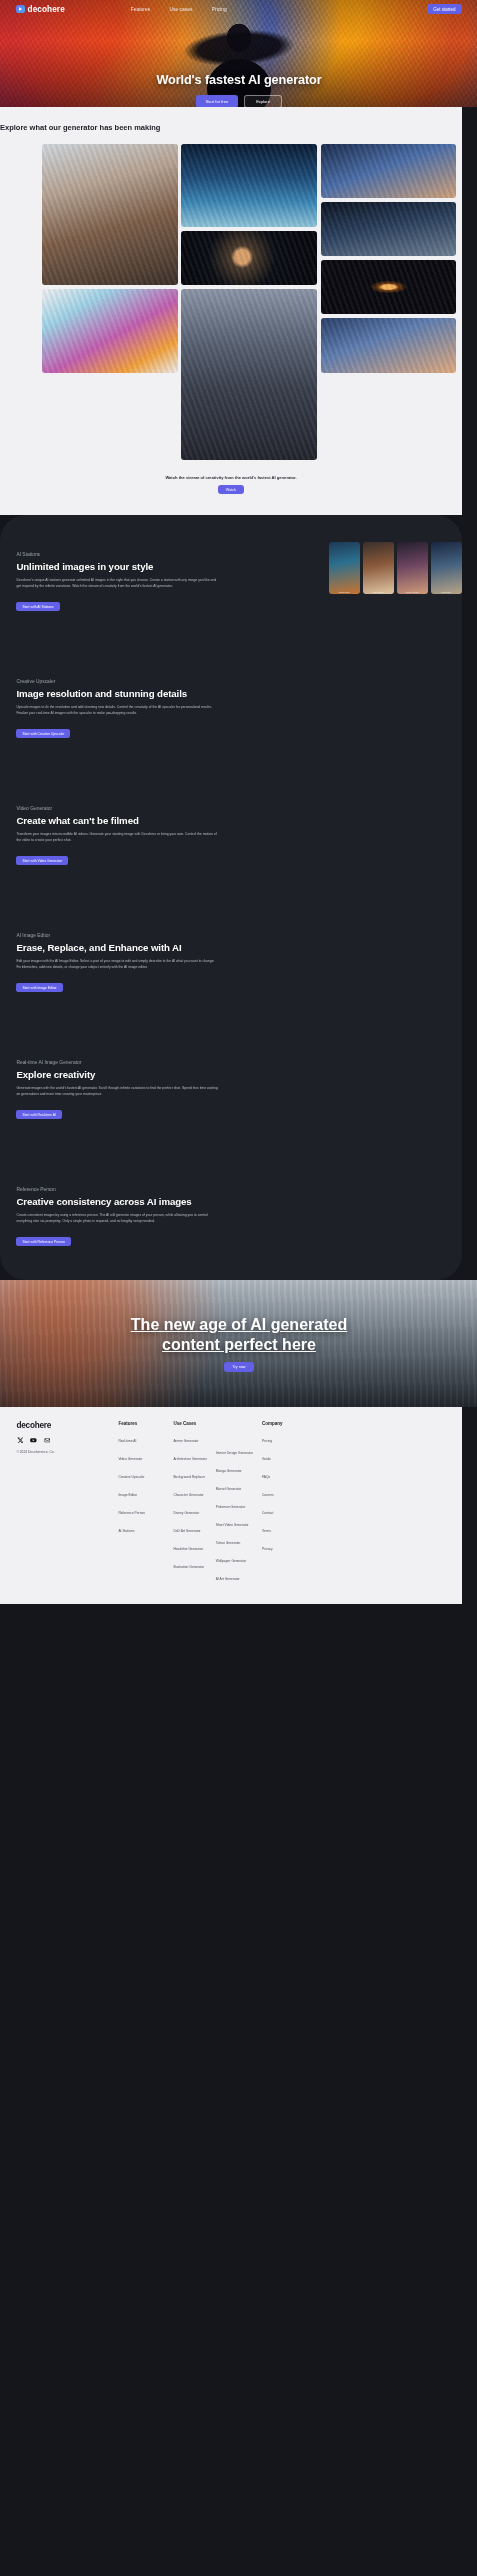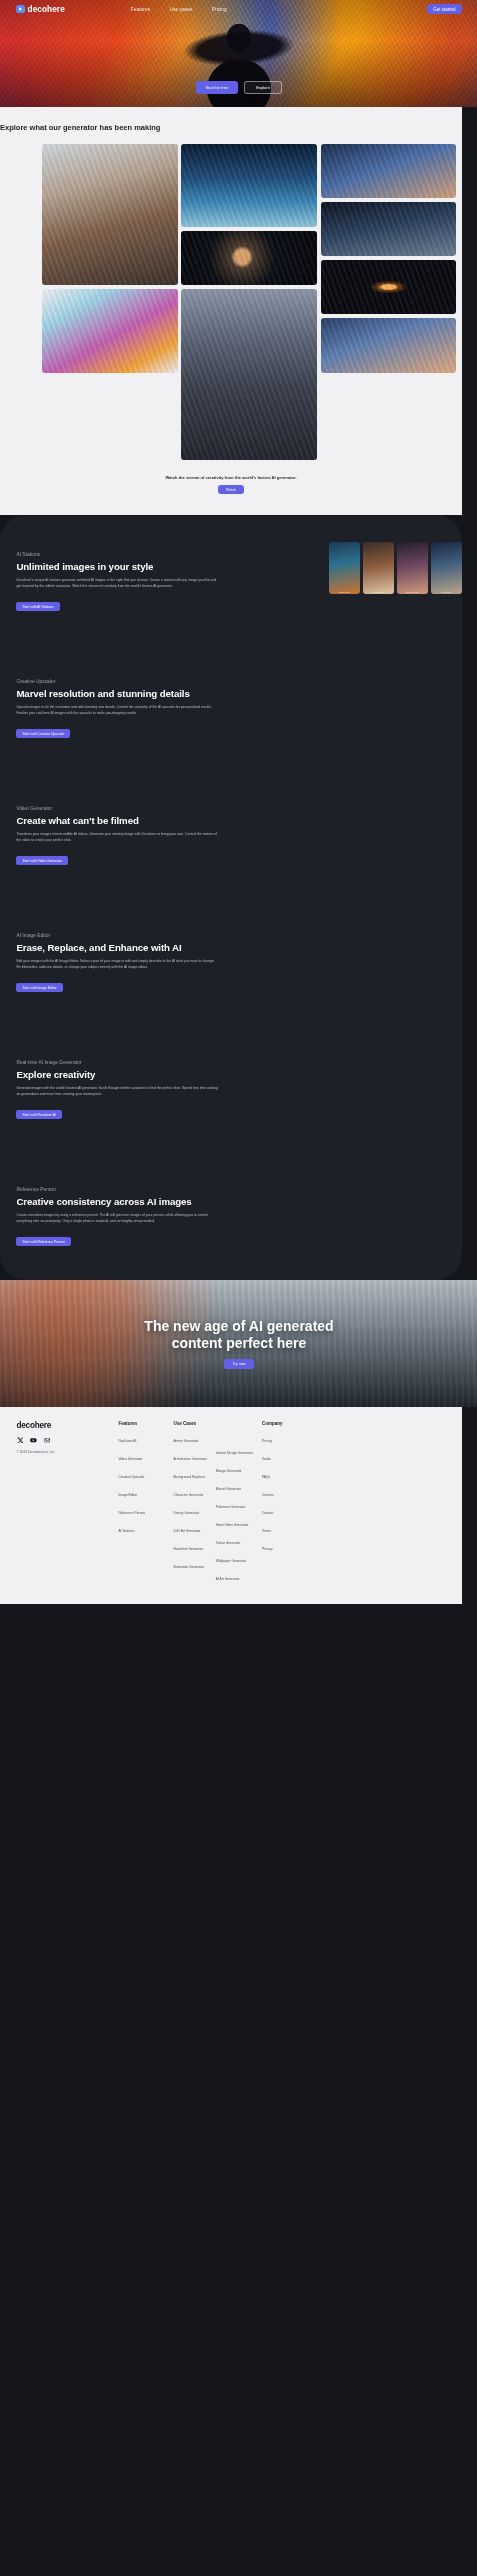--- a/index.html
+++ b/index.html
@@ -177,21 +177,21 @@
       radial-gradient(circle at 18% 30%, rgba(235,120,70,.55) 0 10%, transparent 34%),
       radial-gradient(circle at 6% 46%, rgba(220,95,55,.5) 0 8%, transparent 30%),
       linear-gradient(180deg,#cdd6df 0%,#aab6c2 30%,#7e8b99 60%,#55606d 85%,#3a434e 100%);
   }
   .cta-art::after{
     content:""; position:absolute; inset:0;
     background: repeating-linear-gradient(88deg, rgba(255,255,255,.06) 0 2.2px, rgba(0,0,0,.05) 2.2px 6px);
   }
   .cta-scrim { position:absolute; inset:0; background:linear-gradient(180deg, rgba(0,0,0,.12), rgba(0,0,0,.42)); }
   .cta-inner { position:relative; z-index:3; text-align:center; }
-  .cta-title { font-size:14px; font-weight:700; line-height:1.25; color:#fff; text-shadow:0 1.5px 7.5px rgba(0,0,0,.6); }
+  .cta-title { font-size:16px; font-weight:700; line-height:1.25; color:#fff; text-shadow:0 1.5px 7.5px rgba(0,0,0,.6);text-decoration:underline; }
   .cta-btn {
     margin-top:6.7px; background:#6360e8; color:#fff; border:none; border-radius:3px;
     font-size:3.7px; padding:3px 9px; cursor:pointer;
   }
 
   
   .footer { background:#f1f1f4; color:#1d1e24; padding:13.4px 16.4px 16.4px; display:flex; gap:9px; }
   .foot-brand { width:93px; }
   .foot-logo { font-size:8.2px; font-weight:700; letter-spacing:-0.2px; color:#16171c; }
   .socials { display:flex; gap:6px; margin:6.7px 0 6px; }
@@ -227,20 +227,21 @@
       </div>
       <div class="nav-links">
         <a href="#">Features</a>
         <a href="#">Use cases</a>
         <a href="#">Pricing</a>
       </div>
       <button class="nav-cta">Get started</button>
     </nav>
 
     <div class="hero-center">
+      <h1 class="hero-title">World's fastest AI generator</h1>
       <div class="hero-btns">
         <button class="btn-primary">Start for free</button>
         <button class="btn-ghost">Explore</button>
       </div>
     </div>
   </section>
 
   <section class="gallery-section">
     <h2 class="gallery-head">Explore what our generator has been making</h2>
     <div class="grid">
@@ -279,21 +280,21 @@
         </div>
         <div class="media-card m4">
           <span class="media-caption">Forest Face</span>
         </div>
       </div>
     </div>
 
     <div class="feature">
       <div class="feature-copy">
         <div class="f-eyebrow">Creative Upscaler</div>
-        <h3 class="f-title">Marvel resolution and stunning details</h3>
+        <h3 class="f-title">Image resolution and stunning details</h3>
         <p class="f-body">Upscale images to 4x the resolution and add stunning new details. Control the creativity of the AI upscaler for personalized results. Finalize your real-time AI images with the upscaler to make jaw-dropping results.</p>
         <button class="f-btn">Start with Creative Upscaler</button>
       </div>
     </div>
 
     <div class="feature">
       <div class="feature-copy">
         <div class="f-eyebrow">Video Generator</div>
         <h3 class="f-title">Create what can't be filmed</h3>
         <p class="f-body">Transform your images into incredible AI videos. Generate your starting image with Decohere or bring your own. Control the motion of the video to create your perfect shot.</p>

